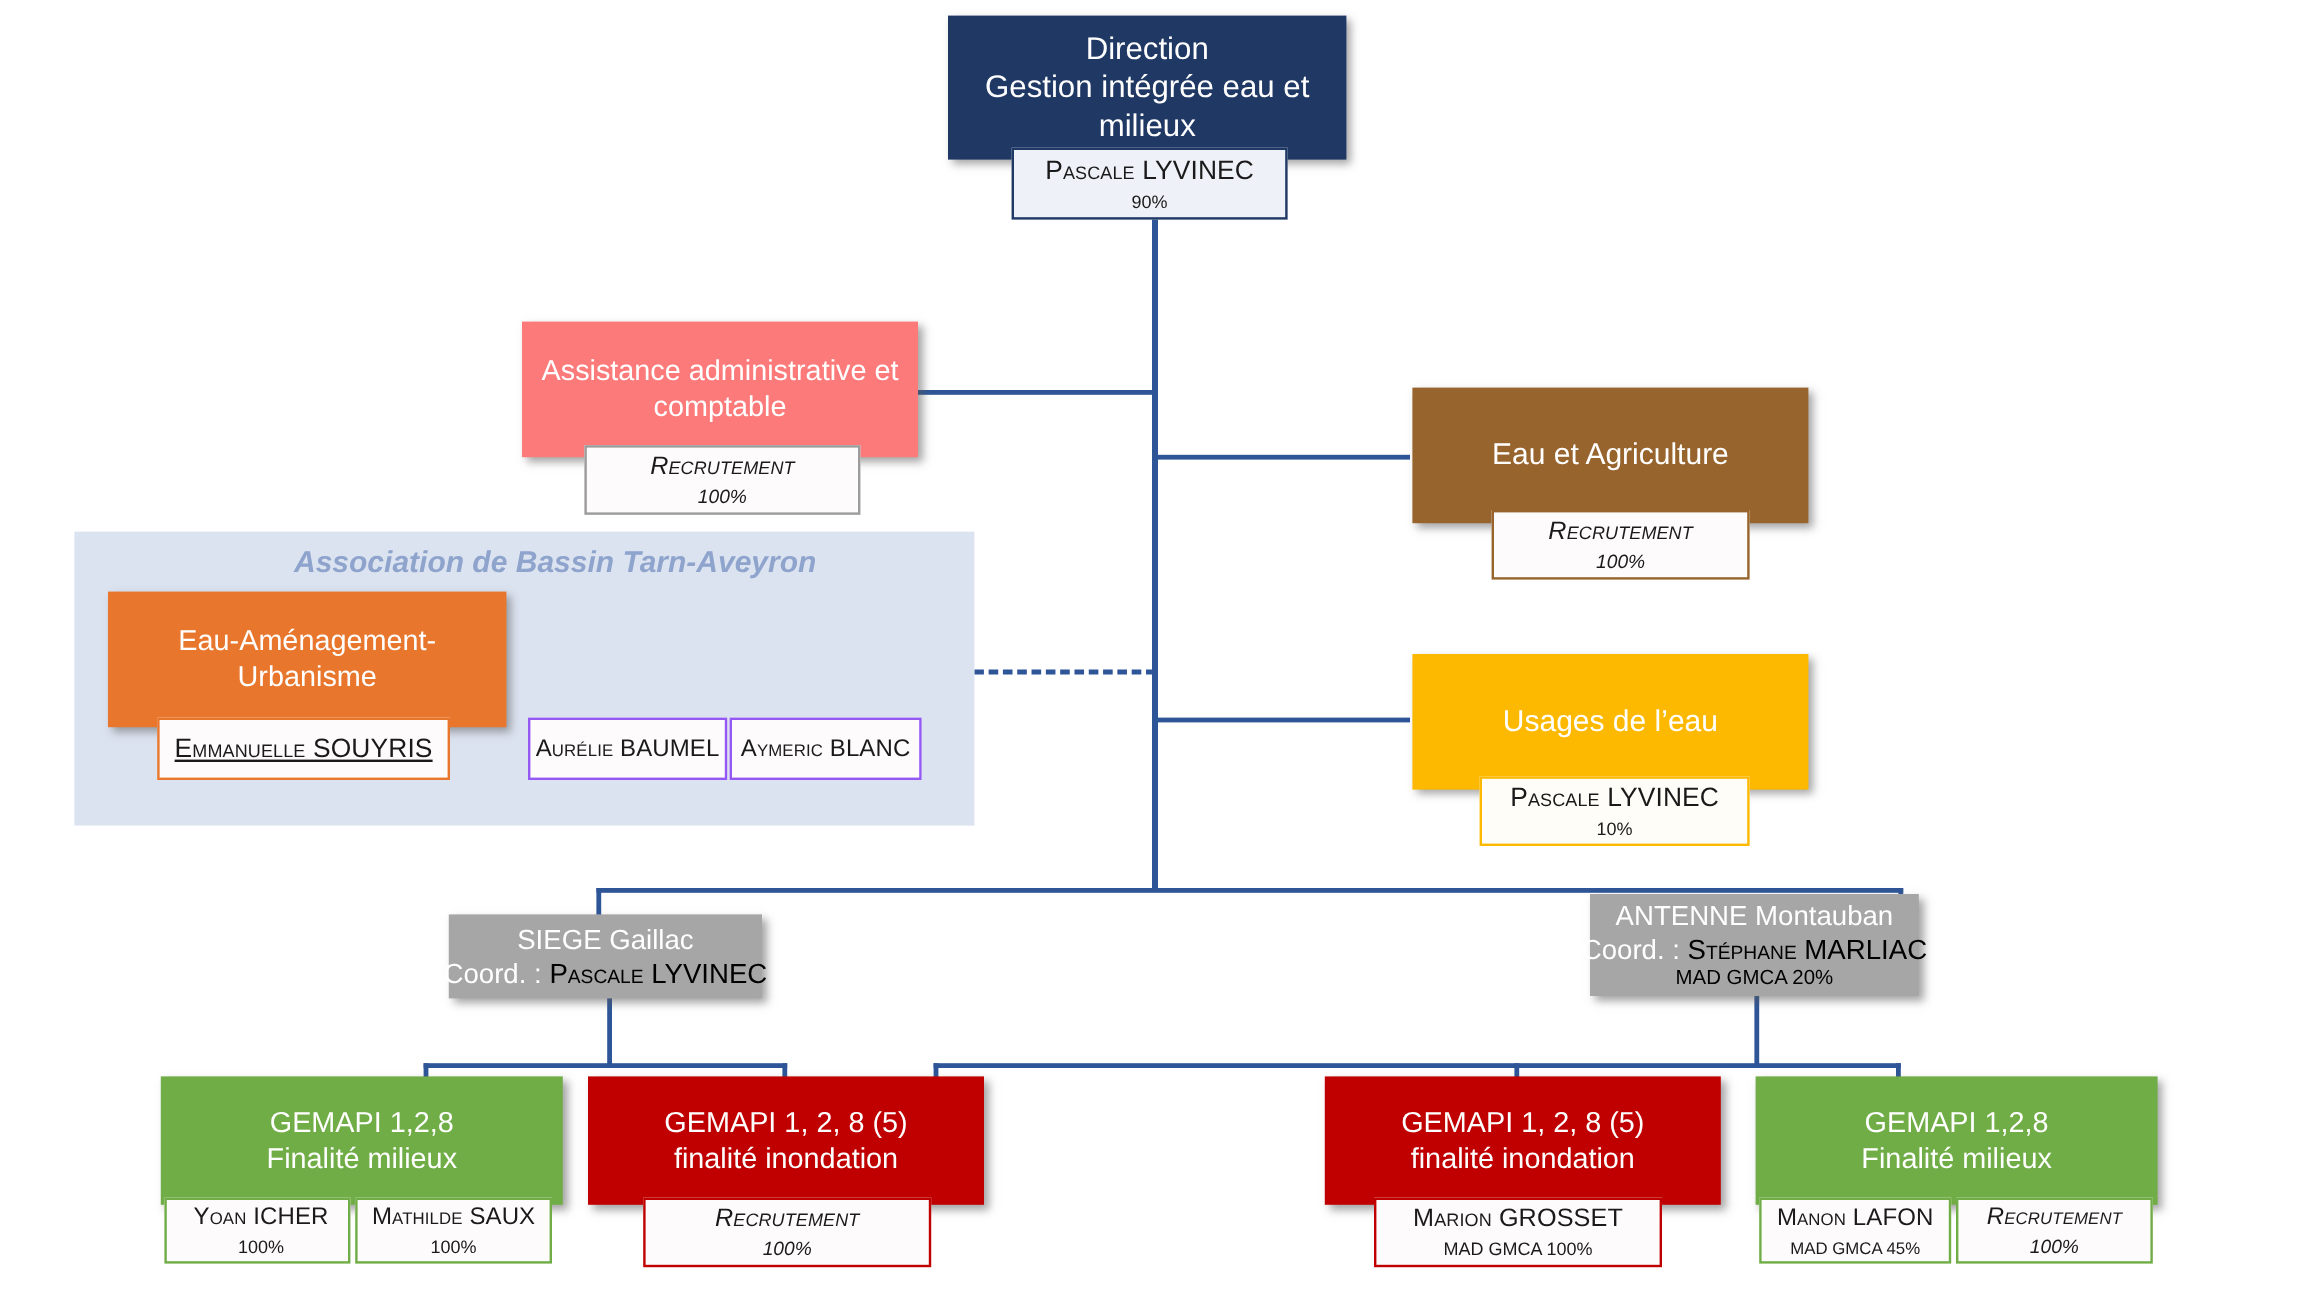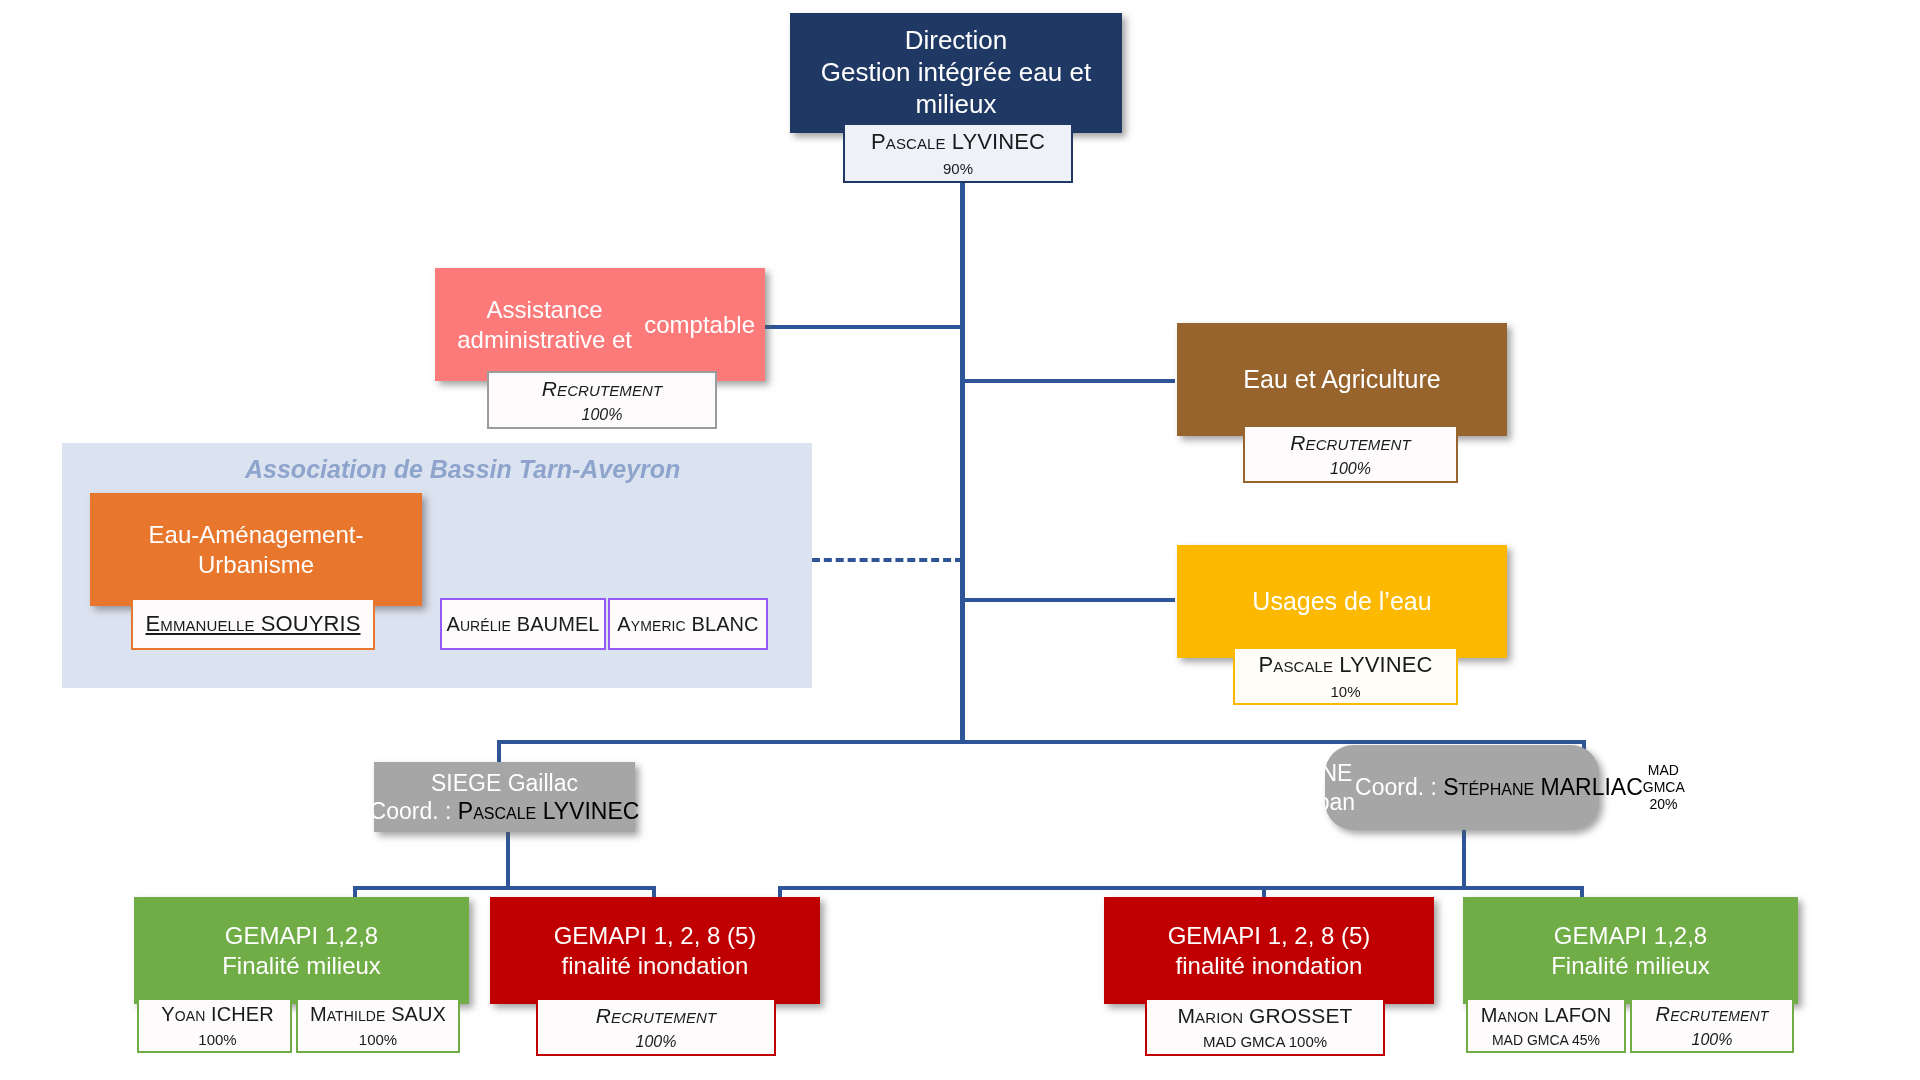--- a/index.html
+++ b/index.html
@@ -59,21 +59,21 @@
   .assoc-title{position:absolute;color:#8ea4cd;font-style:italic;
                font-weight:bold;font-size:25px;white-space:nowrap;}
 
   
   .f26{font-size:26px;}
   .f25{font-size:25px;}
   .f24{font-size:24px;}
   .f23{font-size:23px;}
   .coordline{white-space:nowrap;}
   .coordline .dark{color:#000000;}
-  .subpct{font-size:14px;color:#000000;}
+  .subpct{font-size:17px;color:#000000;}
 </style>
 </head>
 <body>
 
 <div class="canvas">
 
   <div class="ln v" style="left:960px;top:150px;width:5px;height:590px;"></div>
 
   <div class="ln h" style="left:763px;top:325px;width:200px;"></div>
 
@@ -120,21 +120,21 @@
       <span class="f26">Direction</span>
       <span class="f26">Gestion intégrée eau et milieux</span>
     </div>
   </div>
   <div class="plate b-dir" style="left:843px;top:123px;width:230px;height:60px;background:#eef1f7;">
     <span class="nm sc">Pascale LYVINEC</span>
     <span class="pc">90%</span>
   </div>
 
   <div class="node" style="left:435px;top:268px;width:330px;height:113px;">
-    <div class="hdr c-pink" style="flex-direction:row;">
+    <div class="hdr c-pink" style="flex-direction:column;">
       <span class="f24">Assistance administrative et</span>
       <span class="f24">comptable</span>
     </div>
   </div>
   <div class="plate b-pink" style="left:487px;top:371px;width:230px;height:58px;">
     <span class="nm rec sc">Recrutement</span>
     <span class="pc rec">100%</span>
   </div>
 
   <div class="node" style="left:1177px;top:323px;width:330px;height:113px;">
@@ -157,21 +157,21 @@
     <div class="hdr c-gray" style="flex-direction:column;">
       <span class="f23">SIEGE Gaillac</span>
       <span class="f23 coordline">
         <span>Coord. :</span>
         <span class="dark sc">Pascale LYVINEC</span>
       </span>
     </div>
   </div>
 
   <div class="node" style="left:1325px;top:745px;width:274px;height:85px;">
-    <div class="hdr c-gray" style="flex-direction:row;border-radius:28px;">
+    <div class="hdr c-gray" style="flex-direction:column;">
       <span class="f23">ANTENNE Montauban</span>
       <span class="f23 coordline">
         <span>Coord. :</span>
         <span class="dark sc">Stéphane MARLIAC</span>
       </span>
       <span class="subpct">MAD GMCA 20%</span>
     </div>
   </div>
 
   <div class="node" style="left:134px;top:897px;width:335px;height:107px;">

